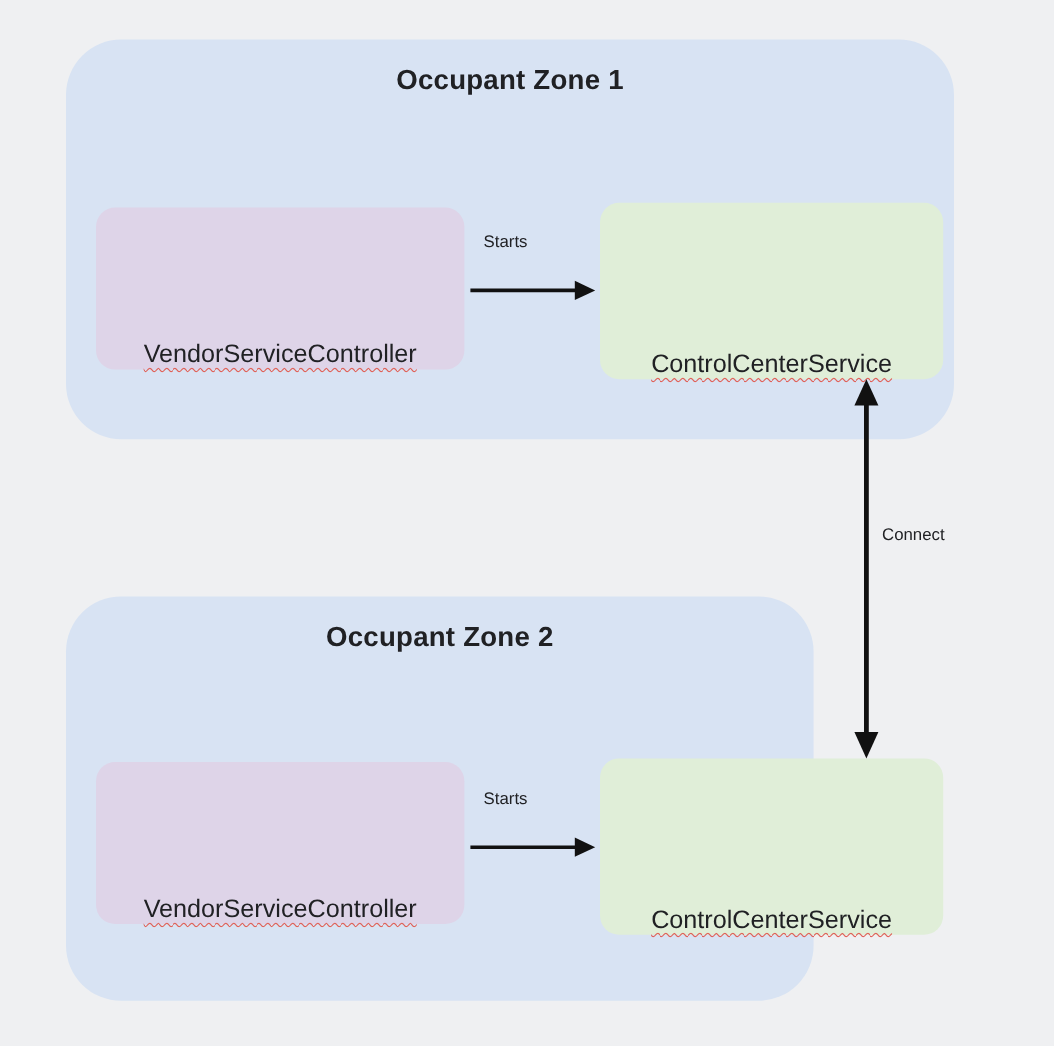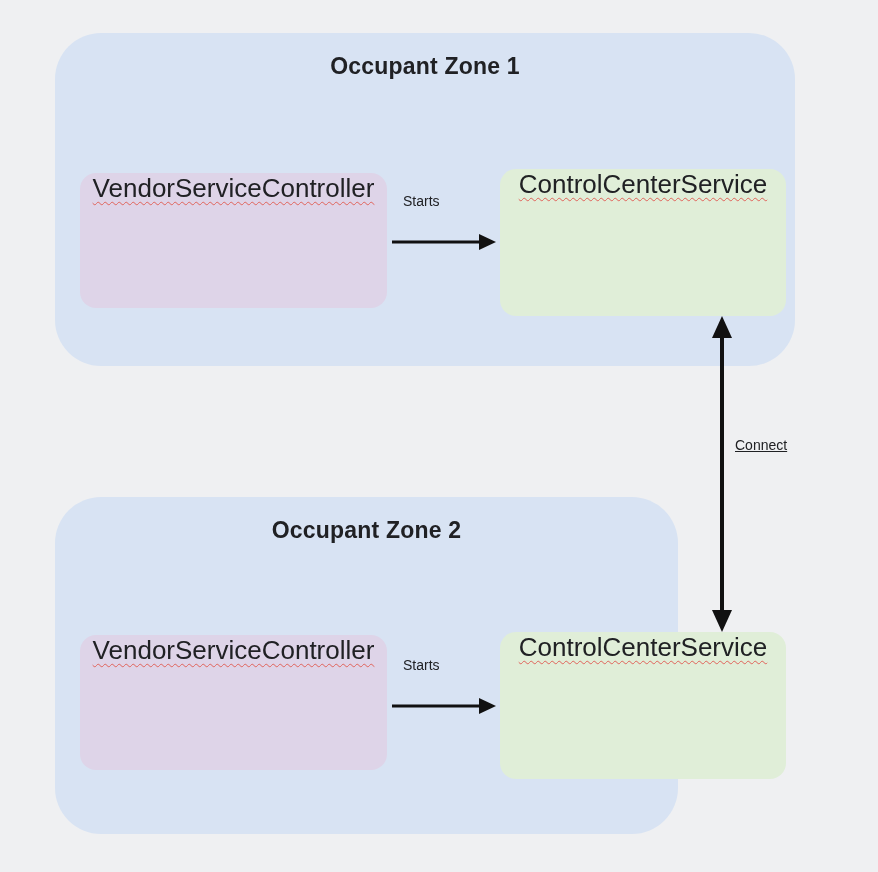--- a/index.html
+++ b/index.html
@@ -9,21 +9,21 @@
     --control-bg:#e0eed8;
     --arrow:#111111;
     --squiggle:#e0635a;
     --text:#202124;
   }
   *{box-sizing:border-box;}
   body{margin:0;background:var(--page-bg);font-family:"Liberation Sans",sans-serif;color:var(--text);}
   .canvas{position:relative;width:878px;height:872px;background:var(--page-bg);overflow:hidden;}
   .zone{position:absolute;background:var(--zone-bg);border-radius:46px;}
   .zone-title{position:absolute;top:20px;left:0;right:0;text-align:center;font-size:23px;font-weight:700;letter-spacing:.2px;}
-  .node{position:absolute;border-radius:16px;display:flex;align-items:flex-start;justify-content:center;font-size:26px;}
+  .node{position:absolute;border-radius:16px;display:flex;align-items:flex-end;justify-content:center;font-size:21px;}
   .node .lbl{
     text-decoration-line:underline;
     text-decoration-style:wavy;
     text-decoration-color:var(--squiggle);
     text-decoration-thickness:1px;
     text-underline-offset:4px;
   }
   .vendor{background:var(--vendor-bg);}
   .control{background:var(--control-bg);}
   .edge-label{position:absolute;font-size:14px;white-space:nowrap;}
@@ -76,15 +76,15 @@
       <line x1="722" y1="334" x2="722" y2="614" stroke-width="4"></line>
       <polygon points="722,316 712,338 732,338"></polygon>
       <polygon points="722,632 712,610 732,610"></polygon>
     </g>
   </svg>
 
   <div class="edge-label" style="left:403px;top:193px;">Starts</div>
 
   <div class="edge-label" style="left:403px;top:657px;">Starts</div>
 
-  <div class="edge-label" style="left:735px;top:437px;text-decoration:underline;">Connect</div>
+  <div class="edge-label" style="left:735px;top:437px;">Connect</div>
 
 </div>
 
 </body></html>

